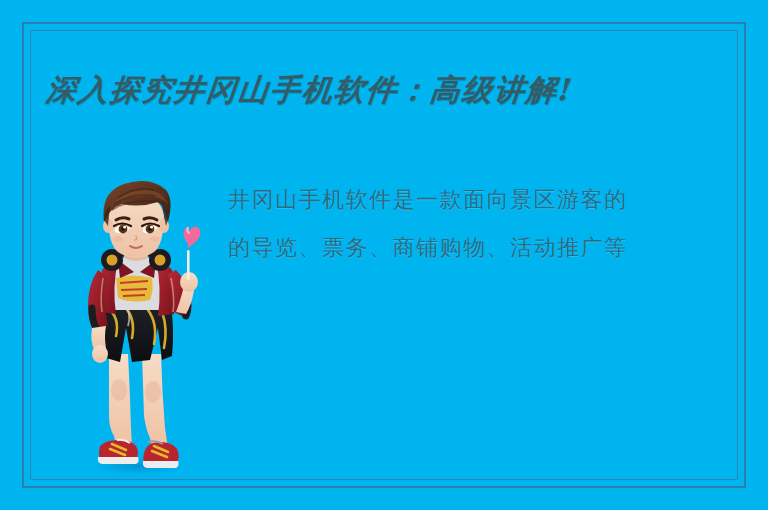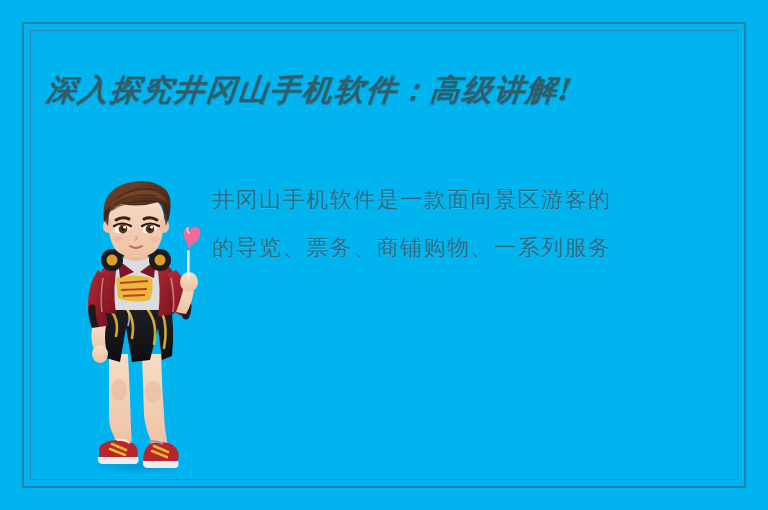--- a/index.html
+++ b/index.html
@@ -59,21 +59,21 @@
     letter-spacing: 2px;
     color: #335c66;
     text-shadow: 1px 1px 0 rgba(20,70,90,.35);
     white-space: nowrap;
     transform: skewX(-6deg);
   }
 
   
   .body-copy {
     position: absolute;
-    left: 212px;
+    left: 228px;
     top: 176px;
     width: 522px;
   }
   .body-line {
     font-family: "DejaVu Serif", serif;
     font-size: 22px;
     line-height: 47.5px;
     letter-spacing: 1.5px;
     color: #2e6a80;
     white-space: nowrap;
@@ -95,21 +95,21 @@
 
 <div id="poster">
 
   <div class="frame-outer"></div>
   <div class="frame-inner"></div>
 
   <div class="title">深入探究井冈山手机软件：高级讲解!</div>
 
   <div class="body-copy">
     <div class="body-line">井冈山手机软件是一款面向景区游客的</div>
-    <div class="body-line">的导览、票务、商铺购物、一系列服务</div>
+    <div class="body-line">的导览、票务、商铺购物、活动推广等</div>
   </div>
 
   <div class="character">
     <svg viewBox="0 0 150 296" xmlns="http://www.w3.org/2000/svg">
       <defs>
         <linearGradient id="hairG" x1="0" y1="0" x2="1" y2="1">
           <stop offset="0%" stop-color="#7a4628"></stop>
           <stop offset="55%" stop-color="#55301e"></stop>
           <stop offset="100%" stop-color="#3a2014"></stop>
         </linearGradient>

